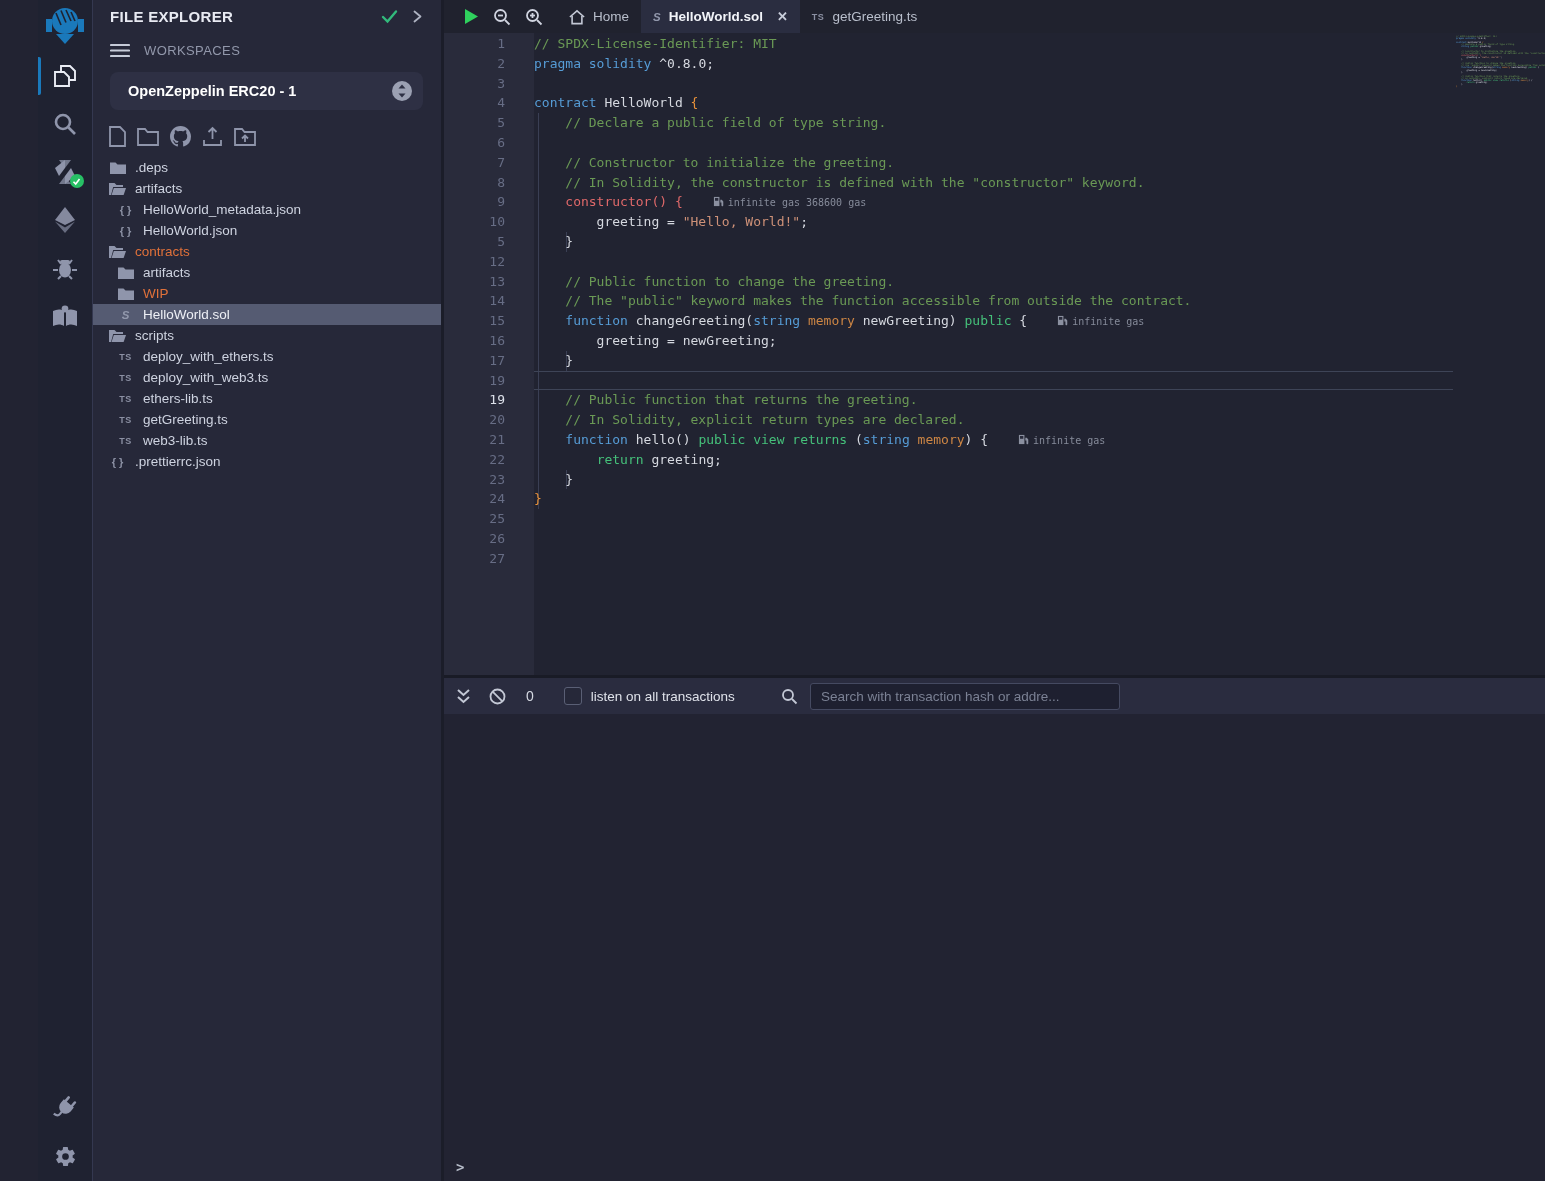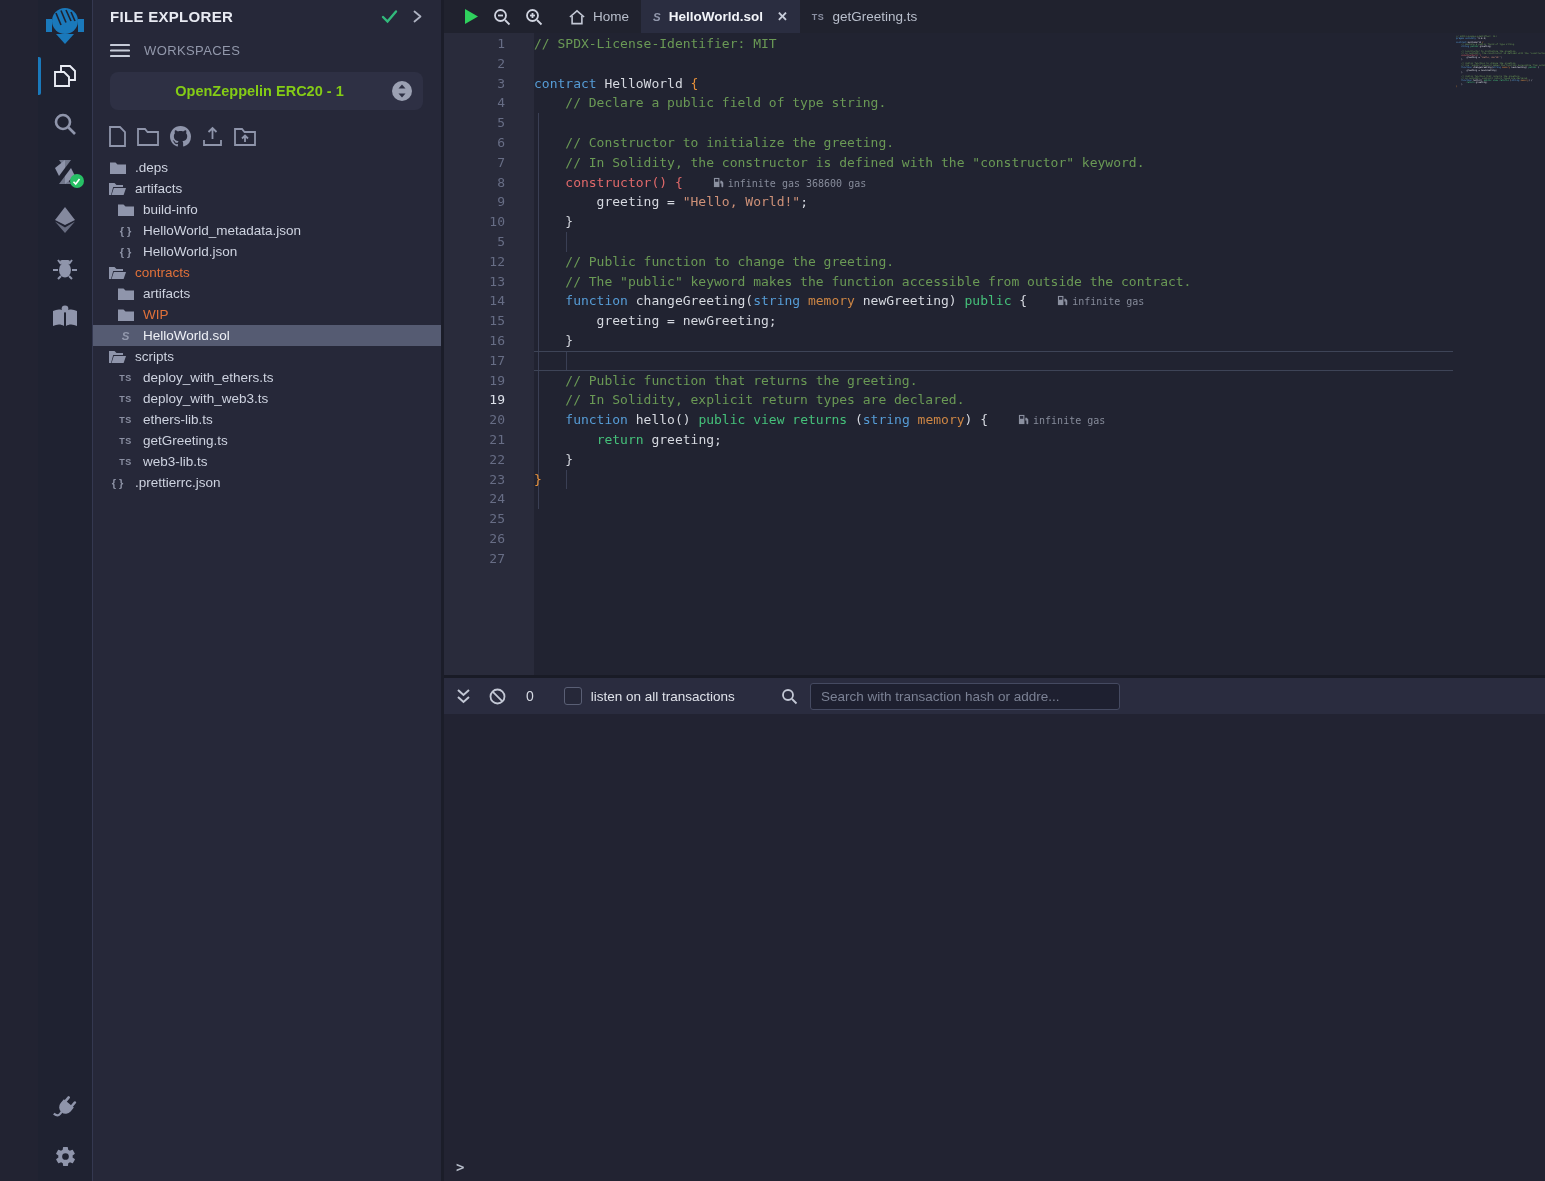--- a/index.html
+++ b/index.html
@@ -21,21 +21,21 @@
 
   
   .sidepanel { width:348px; background:#262839; display:flex; flex-direction:column; }
   .sp-header { height:33px; display:flex; align-items:center; padding:0 18px 0 17px; }
   .sp-title { color:#e8eaf2; font-size:15px; font-weight:700; letter-spacing:.3px; flex:1; }
   .sp-header .hicon { margin-left:14px; cursor:pointer; display:flex; }
   .ws-row { display:flex; align-items:center; padding:10px 0 4px 17px; }
   .ws-label { color:#9298ab; font-size:13px; letter-spacing:.4px; margin-left:14px; }
   .ws-dd { margin:10px 18px 0 17px; height:38px; background:#2e3044; border-radius:8px;
     display:flex; align-items:center; padding:0 10px 0 18px; cursor:pointer; }
-  .ws-dd-text { flex:1; color:#84cc16; font-size:14.5px; font-weight:600;text-align:center; }
+  .ws-dd-text { flex:1; color:#ffffff; font-size:14.5px; font-weight:600; }
   .actions { display:flex; align-items:center; gap:11px; padding:16px 0 8px 16px; }
   .actions .act { cursor:pointer; display:flex; }
   .tree { margin-top:2px; }
   .tree-row { height:21px; display:flex; align-items:center; font-size:13.5px; color:#ced3e0;
     cursor:pointer; white-space:nowrap; }
   .tree-row .ticon { width:17px; display:flex; justify-content:center; margin-right:9px; flex:none; }
   .tree-row.selected { background:#555b72; color:#eef0f6; }
   .tree-row.accent { color:#e0713a; }
   .tsbadge { font-size:9px; font-weight:700; color:#8b90a3; letter-spacing:.5px; }
   .jsonbadge { font-size:11px; font-weight:700; color:#8b90a3; }
@@ -270,28 +270,20 @@
      <span>.deps</span>
    </div>
         <div class="tree-row" style="padding-left:16px;">
      <span class="ticon">
             <svg width="17" height="13" viewBox="0 0 17 13" fill="#8f95ab">
               <path d="M0 1h5.5l2 2H14v2H4.2L2 13H0z"></path>
               <path d="M4.8 6H17l-2.4 7H2.5z"></path>
             </svg>
           </span>
      <span>artifacts</span>
-   </div>
-        <div class="tree-row" style="padding-left:24px;">
-     <span class="ticon">
-            <svg width="16" height="13" viewBox="0 0 16 13" fill="#8f95ab">
-              <path d="M0 1.5h5.5L7.5 3.5H16V13H0z"></path>
-            </svg>
-          </span>
-     <span>build-info</span>
    </div>
         <div class="tree-row" style="padding-left:24px;">
      <span class="ticon">
             <span class="jsonbadge">{ }</span>
           </span>
      <span>HelloWorld_metadata.json</span>
    </div>
         <div class="tree-row" style="padding-left:24px;">
      <span class="ticon">
             <span class="jsonbadge">{ }</span>
@@ -459,20 +451,21 @@
           <div class="ln">25</div>
           <div class="ln">26</div>
           <div class="ln">27</div>
         </div>
       <div class="code" id="code">
           <div class="guide" style="left:4px;top:80.2px;height:396px;"></div>
           <div class="guide" style="left:32px;top:199px;height:19.8px;"></div>
           <div class="guide" style="left:32px;top:317.8px;height:19.8px;"></div>
           <div class="guide" style="left:32px;top:436.6px;height:19.8px;"></div>
           <div class="cl"><span style="color:#6a9955">// SPDX-License-Identifier: MIT</span></div>
+          <div class="cl"><span style="color:#569cd6">pragma</span><span style="color:#d6d9e0"> </span><span style="color:#569cd6">solidity</span><span style="color:#d6d9e0"> ^0.8.0;</span></div>
           <div class="cl"></div>
           <div class="cl"><span style="color:#569cd6">contract</span><span style="color:#d6d9e0"> HelloWorld </span><span style="color:#e8913a">{</span></div>
           <div class="cl"><span style="color:#d6d9e0">    </span><span style="color:#6a9955">// Declare a public field of type string.</span></div>
           <div class="cl"></div>
           <div class="cl"><span style="color:#d6d9e0">    </span><span style="color:#6a9955">// Constructor to initialize the greeting.</span></div>
           <div class="cl"><span style="color:#d6d9e0">    </span><span style="color:#6a9955">// In Solidity, the constructor is defined with the "constructor" keyword.</span></div>
           <div class="cl"><span style="color:#d6d9e0">    </span><span style="color:#e0696a">constructor() {</span><span class="hint"><svg width="11" height="11" viewBox="0 0 12 12" fill="#8b90a0">
                 <path d="M1 1h6v10H1z"></path>
                 <rect x="2.2" y="2.2" width="3.6" height="3" fill="#292b3b"></rect>
                 <path d="M8 4h1.6l1.6 2v4.2c0 1.4-2 1.4-2 0V7H8z"></path>

